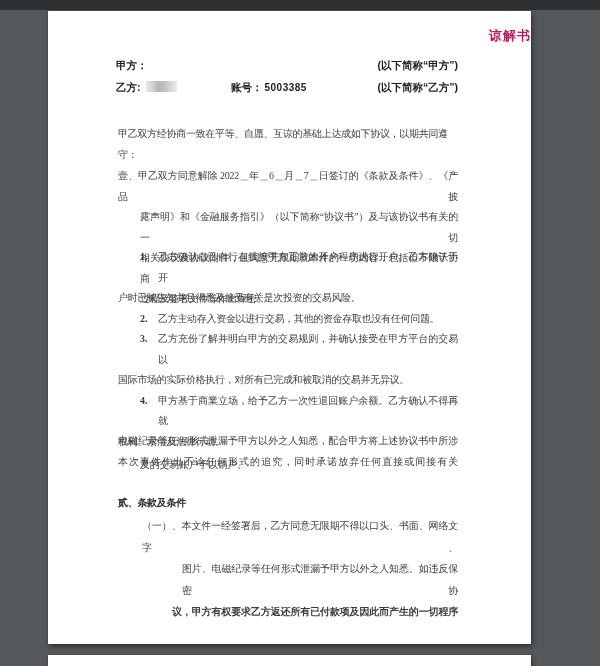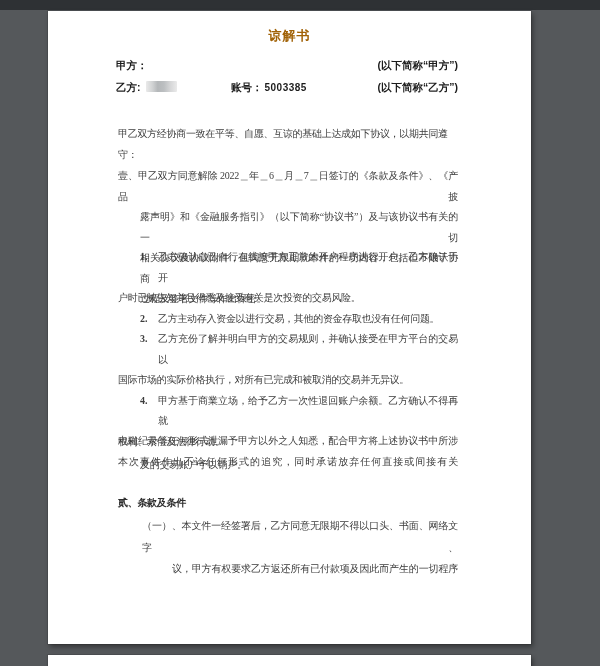--- a/index.html
+++ b/index.html
@@ -6,22 +6,22 @@
   html,body { width:600px; height:666px; overflow:hidden; }
   body { background:#55585b; font-family:"Liberation Sans","DejaVu Sans",sans-serif; position:relative; }
 
   .topbar { position:absolute; left:0; top:0; width:600px; height:10px; background:#2e3134; }
 
   .page { position:absolute; left:48px; width:483px; background:#ffffff;
           box-shadow:0 0 0 1px rgba(0,0,0,0.10), 2px 3px 5px rgba(0,0,0,0.38); }
   #page1 { top:11px; height:633px; }
   #page2 { top:655px; height:14px; }
 
-  .title { position:absolute; top:16px; left:0; width:100%; text-align:center;
-           font-size:13px; font-weight:700; letter-spacing:1px; color:#a16207; }
+  .title { position:absolute; top:16px; left:0; width:100%; text-align:right;
+           font-size:13px; font-weight:700; letter-spacing:1px; color:#be185d; }
 
   .hdr-row { position:absolute; left:68px; right:73px; height:21px;
              font-size:10.5px; font-weight:700; color:#1b1b1b; line-height:14px; }
   #hdrA { top:47px; }
   #hdrB { top:69px; }
   .alias { position:absolute; right:0; top:0; }
   .acct  { position:absolute; left:115px; top:0; }
   .acct-num { font-size:10px; letter-spacing:0.5px; margin-left:2px; }
   .blur { position:absolute; left:30px; top:1px; width:31px; height:11px; border-radius:1px;
           background:linear-gradient(90deg,#eaeaea 0%,#cfd1d2 22%,#b4b7b9 38%,#bcbfc1 58%,#d5d6d7 78%,#eaeaea 100%); }
@@ -34,21 +34,21 @@
   #blk-c1    { top:155px; }
   #blk-list  { top:236px; }
   #blk-close { top:418px; line-height:23.5px; }
   #blk-s2h   { top:482px; font-weight:700; color:#2e2e2e; }
   #blk-s2i   { top:504px; line-height:21.5px; }
 
   .ind22 { margin-left:22px; }
   .ind40 { }
   .ind24 { margin-left:24px; }
   .ind64 { margin-left:64px; }
-  .ind54 { margin-left:54px; }
+  .ind54 { margin-left:54px;font-weight:bold; }
   .linum { position:relative; margin-left:22px; padding-left:18px; }
   .num   { position:absolute; left:0; top:0; font-weight:600; letter-spacing:0; }
   .fill  { text-align:justify; text-align-last:justify; }
 </style>
 </head>
 <body>
 
 <div class="topbar"></div>
 
 <div class="page" id="page1">
@@ -103,19 +103,20 @@
       <div class="fill">电磁纪录等任何形式泄漏予甲方以外之人知悉，配合甲方将上述协议书中所涉</div>
       <div class="ind22">及的交易账户予以销户。</div>
     </div>
 
     <div class="blk" id="blk-s2h">
       <div>贰、条款及条件</div>
     </div>
 
     <div class="blk" id="blk-s2i">
       <div class="ind24 fill">（一）、本文件一经签署后，乙方同意无限期不得以口头、书面、网络文字、</div>
+      <div class="ind64 fill">图片、电磁纪录等任何形式泄漏予甲方以外之人知悉。如违反保密协</div>
       <div class="ind54 fill">议，甲方有权要求乙方返还所有已付款项及因此而产生的一切程序</div>
     </div>
 
   </div>
 </div>
 
 <div class="page" id="page2"></div>
 
 </body></html>

